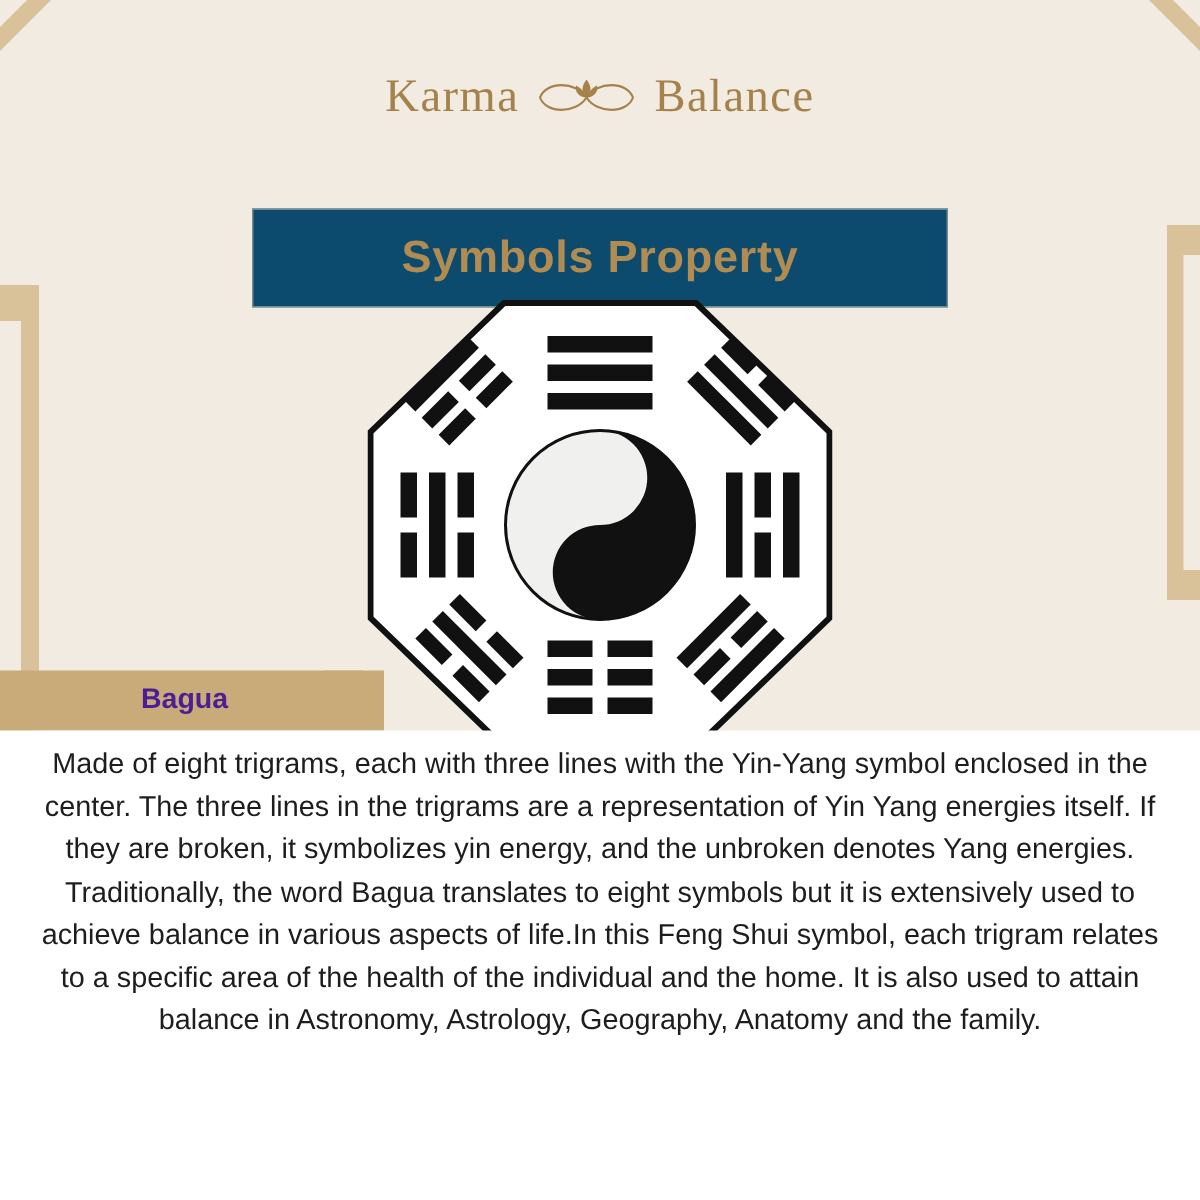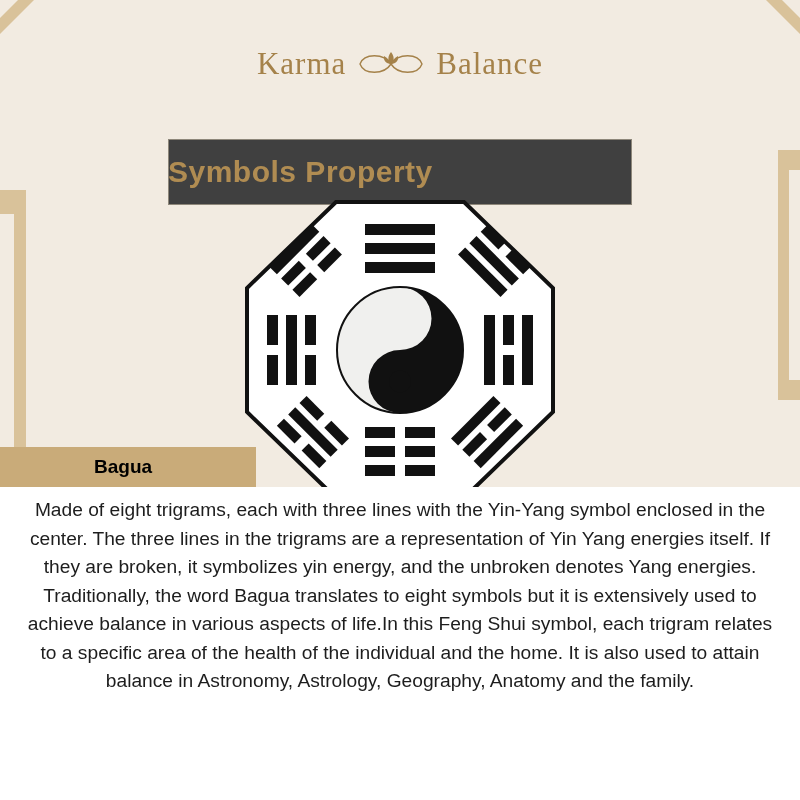--- a/index.html
+++ b/index.html
@@ -95,21 +95,21 @@
     position: absolute;
     top: 46px;
     left: 0;
     width: 800px;
     text-align: center;
     color: #a5824a;
     font-family: "Liberation Serif", serif;
   }
   .brand-row {
     display: inline-flex;
-    align-items: center;
+    align-items: flex-end;
     justify-content: center;
     gap: 8px;
   }
   .brand-word {
     font-size: 31px;
     letter-spacing: 1px;
     color: #a5824a;
     font-family: "Liberation Serif", serif;
   }
   .brand-mark {
@@ -119,23 +119,24 @@
   }
   .brand-mark svg { display: block; }
 
   
   .title-band {
     position: absolute;
     top: 139px;
     left: 168px;
     width: 464px;
     height: 66px;
-    background: #404040;
+    background: #0c4a6e;
     display: flex;
     align-items: center;
+    justify-content: center;
     box-shadow: 0 0 0 1px rgba(220,205,180,0.5) inset;
   }
   .title-text {
     font-size: 30px;
     font-weight: bold;
     color: #b08c52;
     letter-spacing: 0.5px;
   }
 
   
@@ -164,21 +165,21 @@
     top: 447px;
     width: 0;
     height: 0;
     border-top: 40px solid #c9ab79;
     border-right: 26px solid transparent;
   }
   .label-tab-text {
     margin-left: 94px;
     font-size: 19px;
     font-weight: bold;
-    color: #000000;
+    color: #4c1d95;
   }
 
   
   .body-block {
     position: absolute;
     left: 0;
     top: 487px;
     width: 800px;
     height: 313px;
     background: #ffffff;

